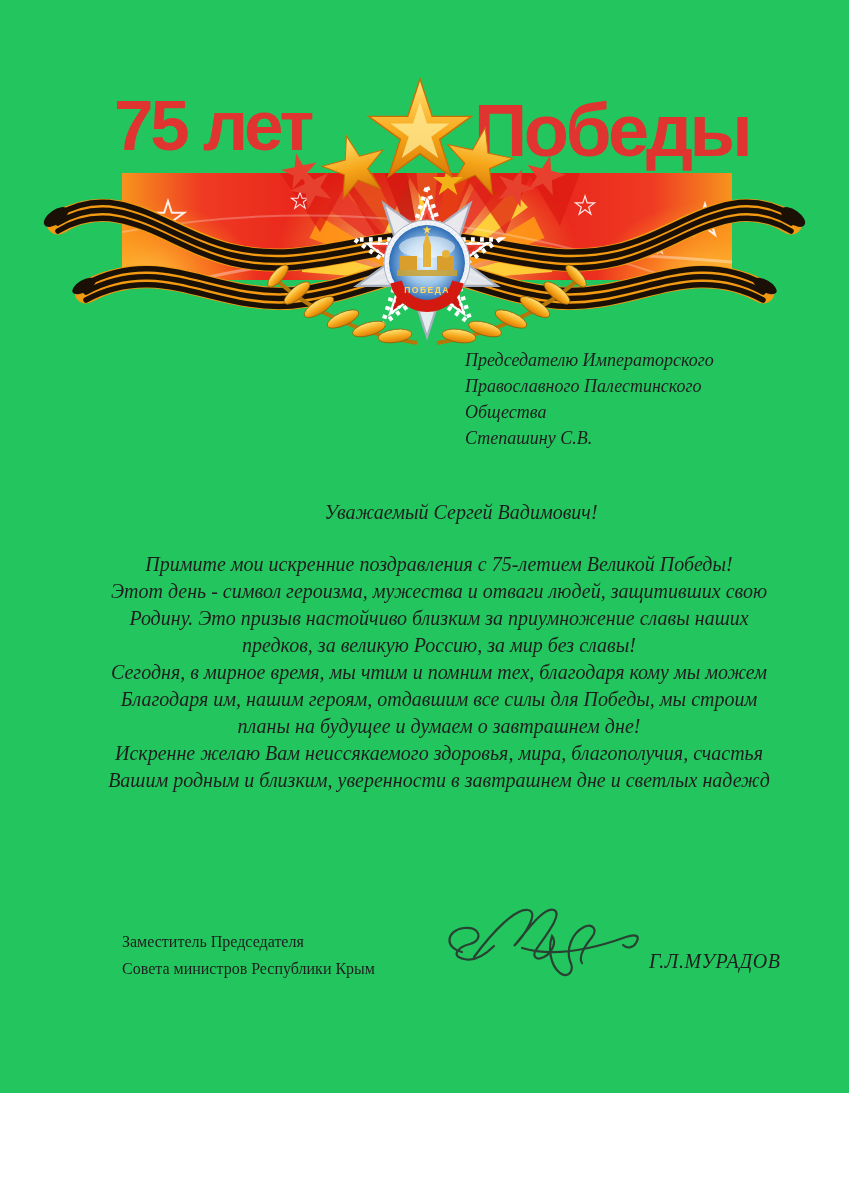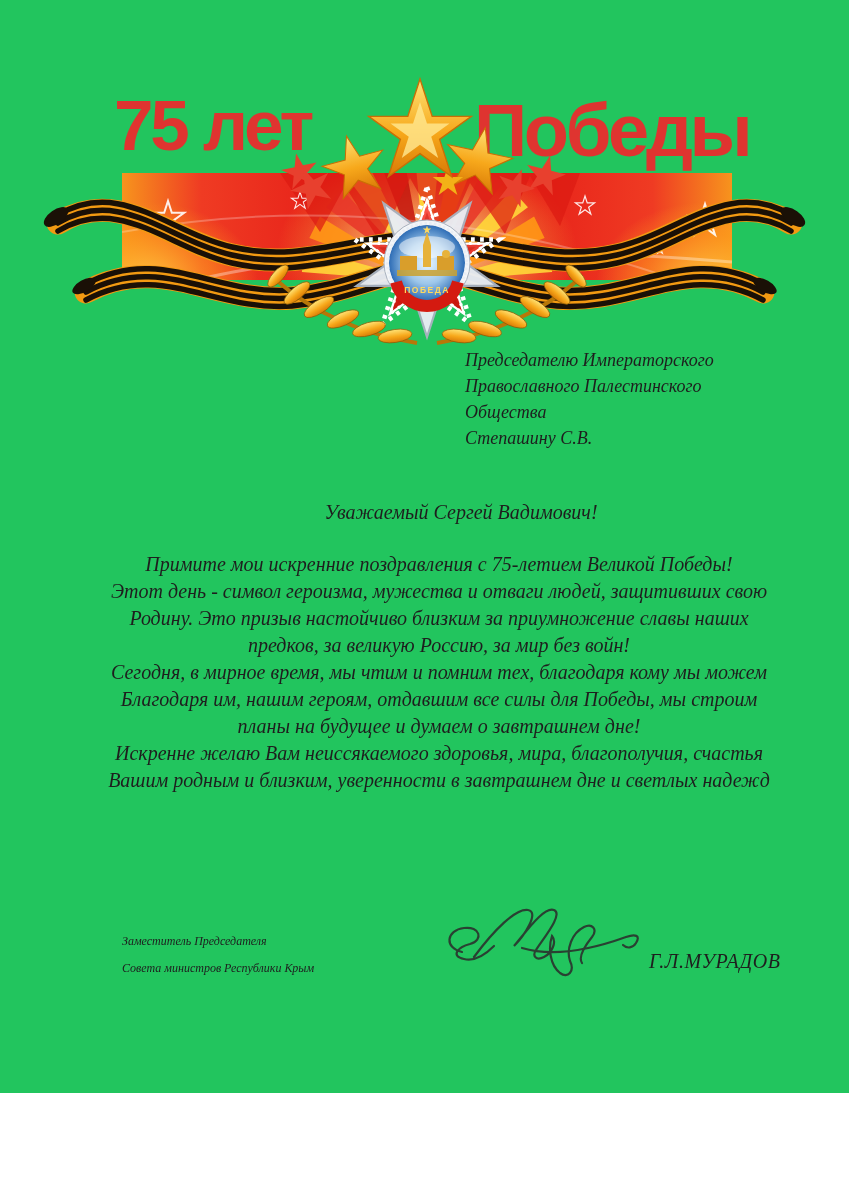--- a/index.html
+++ b/index.html
@@ -24,21 +24,21 @@
   .recipient .name{font-weight:normal;}
   .letter-body{
     position:absolute;left:107px;top:499px;width:664px;
     font-style:italic;font-size:20px;line-height:27px;
     text-align:center;
   }
   .salutation{margin-bottom:25px;transform:translateX(22px);}
   .body-line{height:27px;white-space:nowrap;}
   .sig-left{
     position:absolute;left:122px;top:928px;
-    font-style:italic;font-size:12px;line-height:27px;
+    font-size:16px;line-height:27px;
   }
   .sig-name{
     position:absolute;left:623px;top:950px;
     font-style:italic;font-size:20px;letter-spacing:0.5px;margin-left:26px;
   }
   .sig-art{position:absolute;left:432px;top:880px;}
 </style>
 </head>
 <body>
 
@@ -219,21 +219,21 @@
       </div>
     <div class="name">Степашину С.В.</div>
   </div>
 
   <div class="letter-body">
     <div class="salutation">Уважаемый Сергей Вадимович!</div>
     <div>
         <div class="body-line">Примите мои искренние поздравления с 75-летием Великой Победы!</div>
         <div class="body-line">Этот день - символ героизма, мужества и отваги людей, защитивших свою</div>
         <div class="body-line">Родину. Это призыв настойчиво близким за приумножение славы наших</div>
-        <div class="body-line">предков, за великую Россию, за мир без войн!</div>
+        <div class="body-line">предков, за великую Россию, за мир без славы!</div>
         <div class="body-line">Сегодня, в мирное время, мы чтим и помним тех, благодаря кому мы можем</div>
         <div class="body-line">Благодаря им, нашим героям, отдавшим все силы для Победы, мы строим</div>
         <div class="body-line">планы на будущее и думаем о завтрашнем дне!</div>
         <div class="body-line">Искренне желаю Вам неиссякаемого здоровья, мира, благополучия, счастья</div>
         <div class="body-line">Вашим родным и близким, уверенности в завтрашнем дне и светлых надежд</div>
       </div>
   </div>
 
   <div class="sig-left">
     <div>

